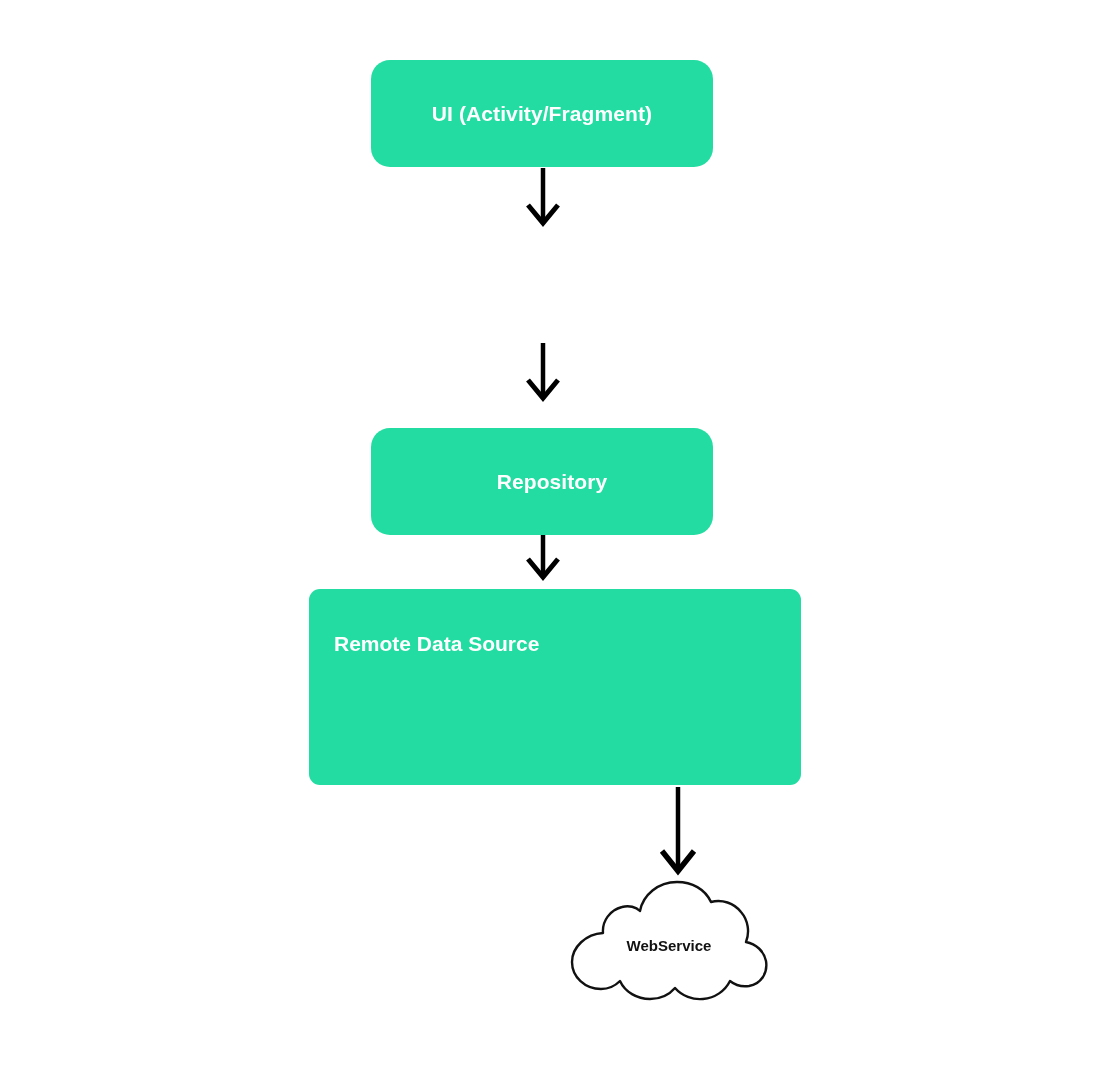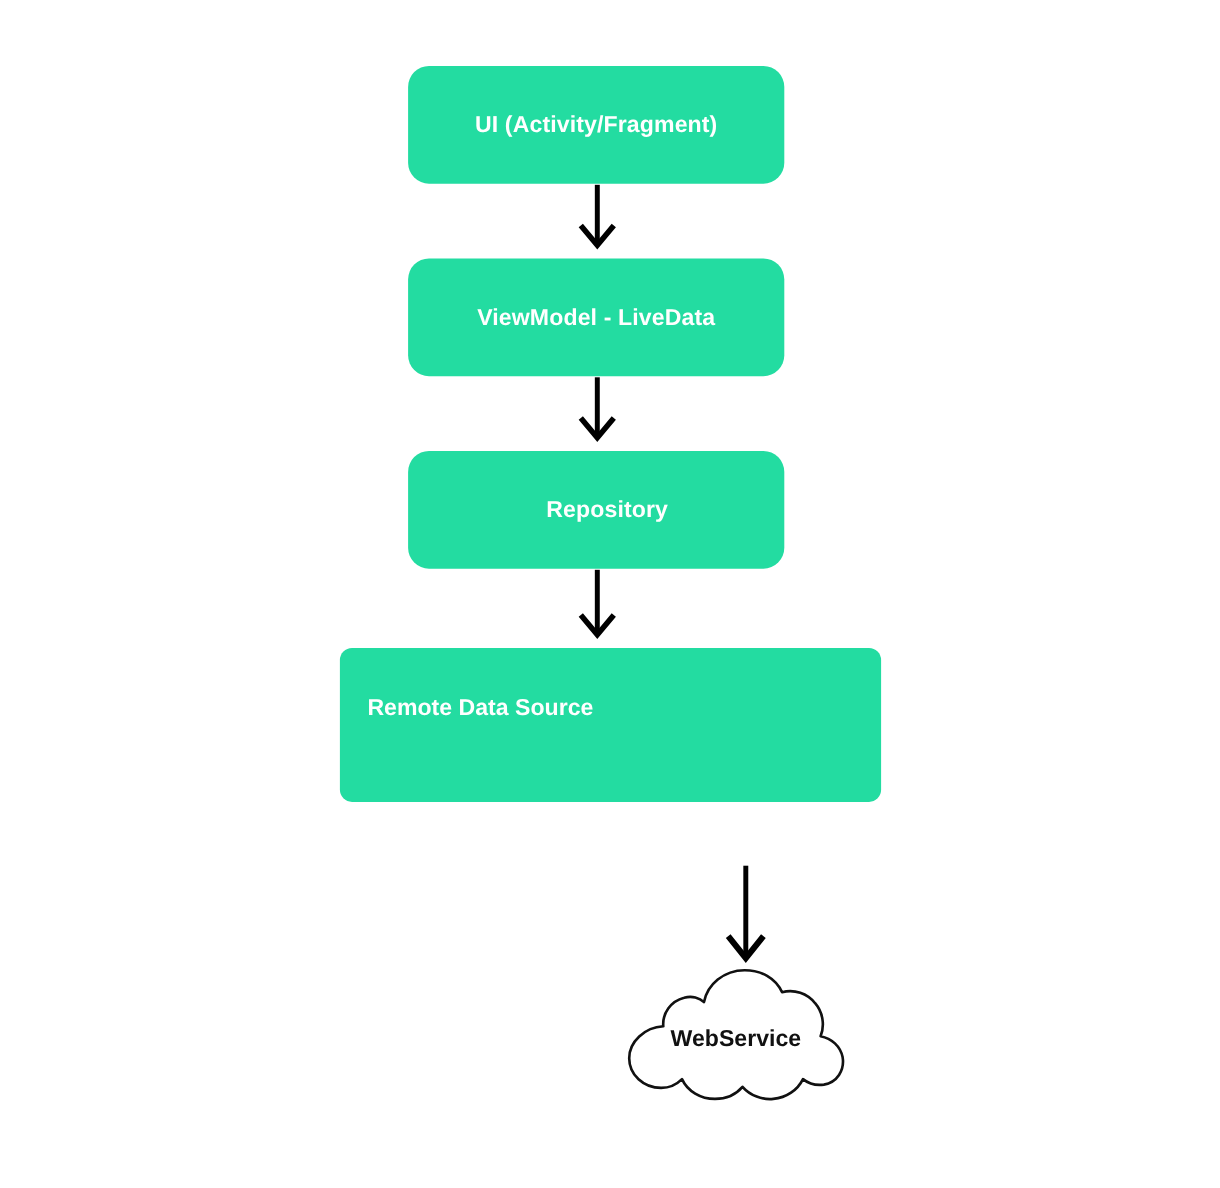--- a/index.html
+++ b/index.html
@@ -42,28 +42,28 @@
   }
 
   
   .layer-box {
     left: 371px;
     width: 342px;
     height: 107px;
   }
   #node-ui        { top: 60px; }
   #node-viewmodel { top: 235px; }
-  #node-repository{ top: 410px; padding-left: 20px; }
+  #node-repository{ top: 428px; padding-left: 20px; }
 
   
   #node-remote {
     left: 309px;
     top: 589px;
     width: 492px;
-    height: 140px;
+    height: 196px;
     display: block;
     border-radius: 11px;
   }
   #node-remote .group-title {
     position: absolute;
     left: 25px;
     top: 43px;
     color: #ffffff;
     font-weight: bold;
     font-size: 21px;
@@ -109,21 +109,21 @@
     position: absolute;
     left: 0;
     top: 0;
     width: 206px;
     height: 128px;
     display: flex;
     align-items: center;
     justify-content: center;
     color: #111111;
     font-weight: bold;
-    font-size: 21px;
+    font-size: 15px;
     white-space: nowrap;
     padding-top: 10px;
     box-sizing: border-box;
   }
 </style>
 </head>
 <body>
 
 <div id="canvas">
 
@@ -147,23 +147,20 @@
     <g>
       <line x1="678" y1="787" x2="678" y2="870" stroke="#000000" stroke-width="4.5"></line>
       <polyline points="662,851 678,871 694,851" fill="none" stroke="#000000" stroke-width="5.5" stroke-linecap="butt" stroke-linejoin="miter"></polyline>
     </g>
   </svg>
 
   <div class="node layer-box" id="node-ui" style="background:#23DCA1;">
     <span class="node-label">UI (Activity/Fragment)</span>
   </div>
 
-  <div class="node layer-box" id="node-viewmodel" style="background:#23DCA1;">
-    <span class="node-label">ViewModel - LiveData</span>
-  </div>
 
   <div class="node layer-box" id="node-repository" style="background:#23DCA1;">
     <span class="node-label">Repository</span>
   </div>
 
   <div class="node" id="node-remote" style="background:#23DCA1;">
     <span class="group-title">Remote Data Source</span>
 
   </div>
 

